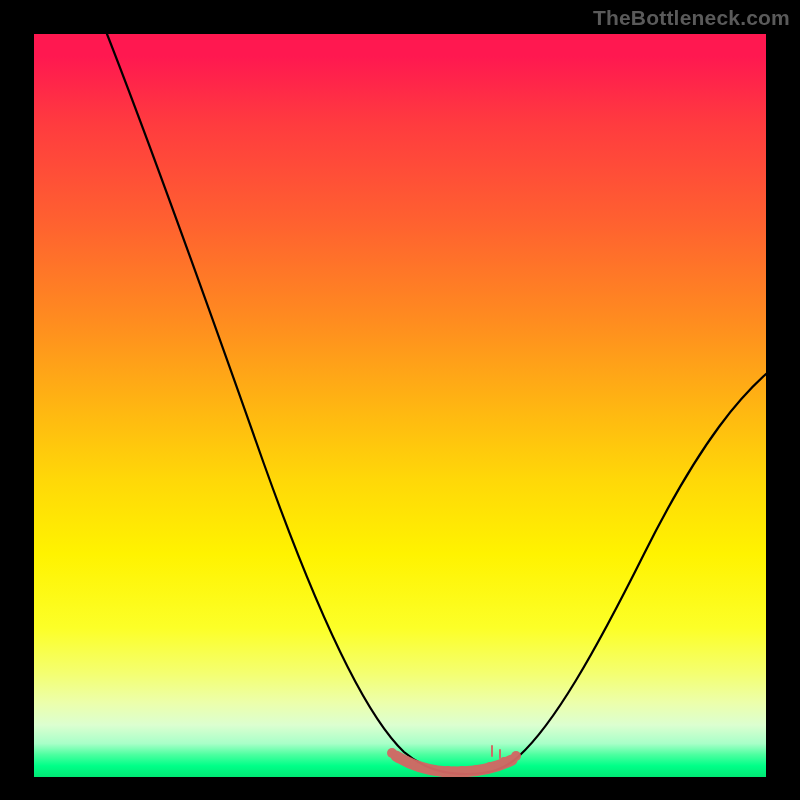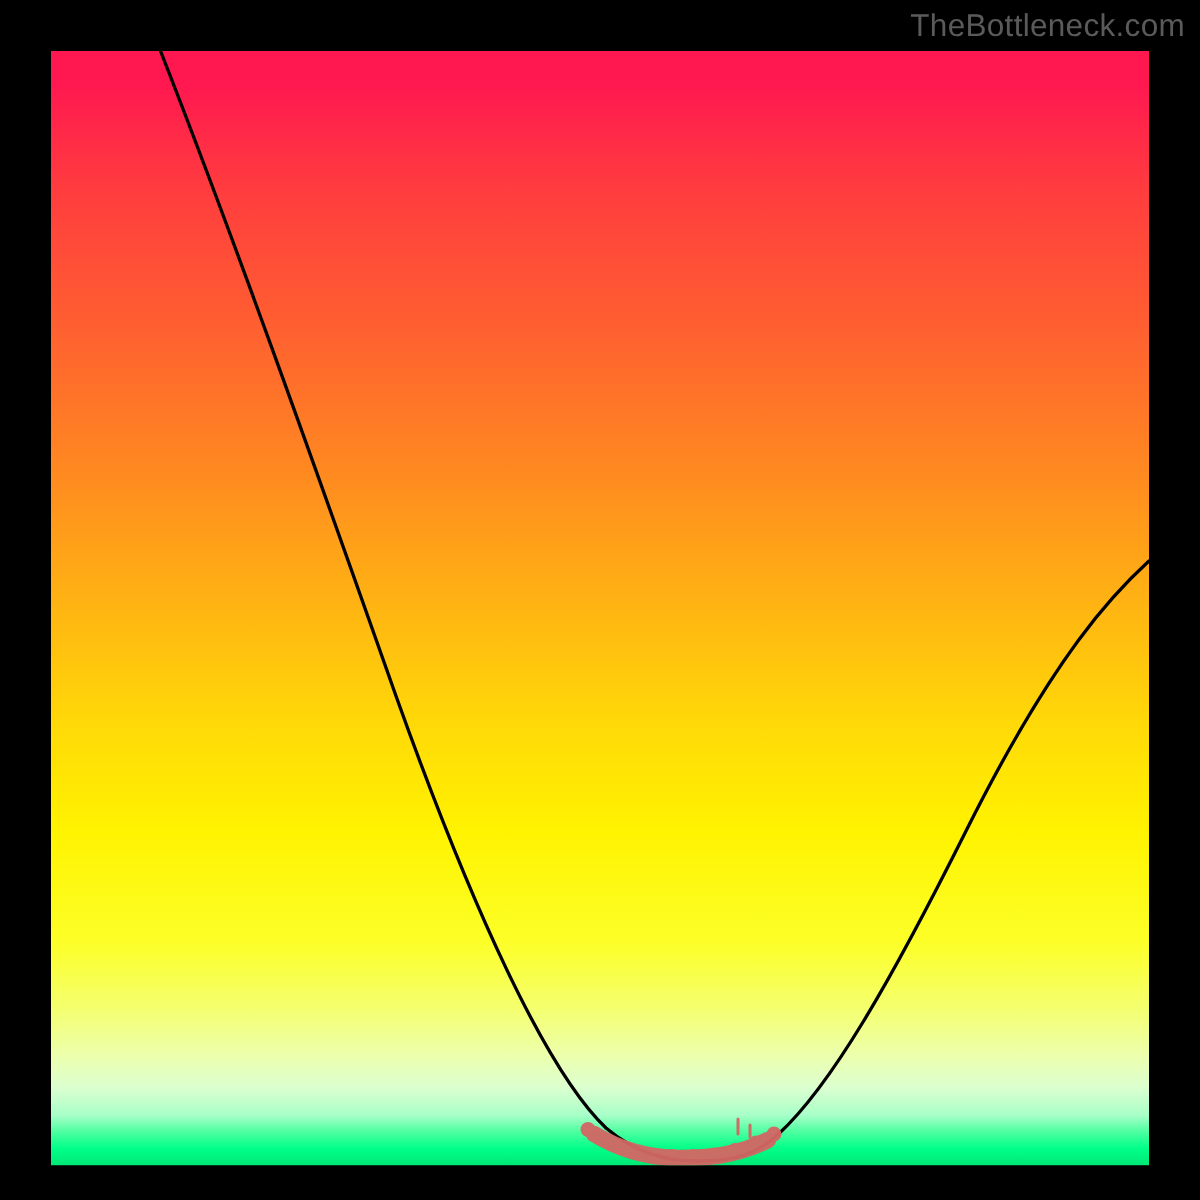--- a/index.html
+++ b/index.html
@@ -59,21 +59,21 @@
     top: 0;
     width: 732px;
     height: 743px;
   }
   .watermark {
     position: absolute;
     top: 6px;
     right: 10px;
     color: #5a5a5a;
     font-size: 21px;
-    font-weight: 400;
+    font-weight: 700;
     letter-spacing: 0.2px;
   }
 </style>
 </head>
 <body>
 
 <div class="frame">
 
   <div class="plot">
     <div class="gradient"></div>

